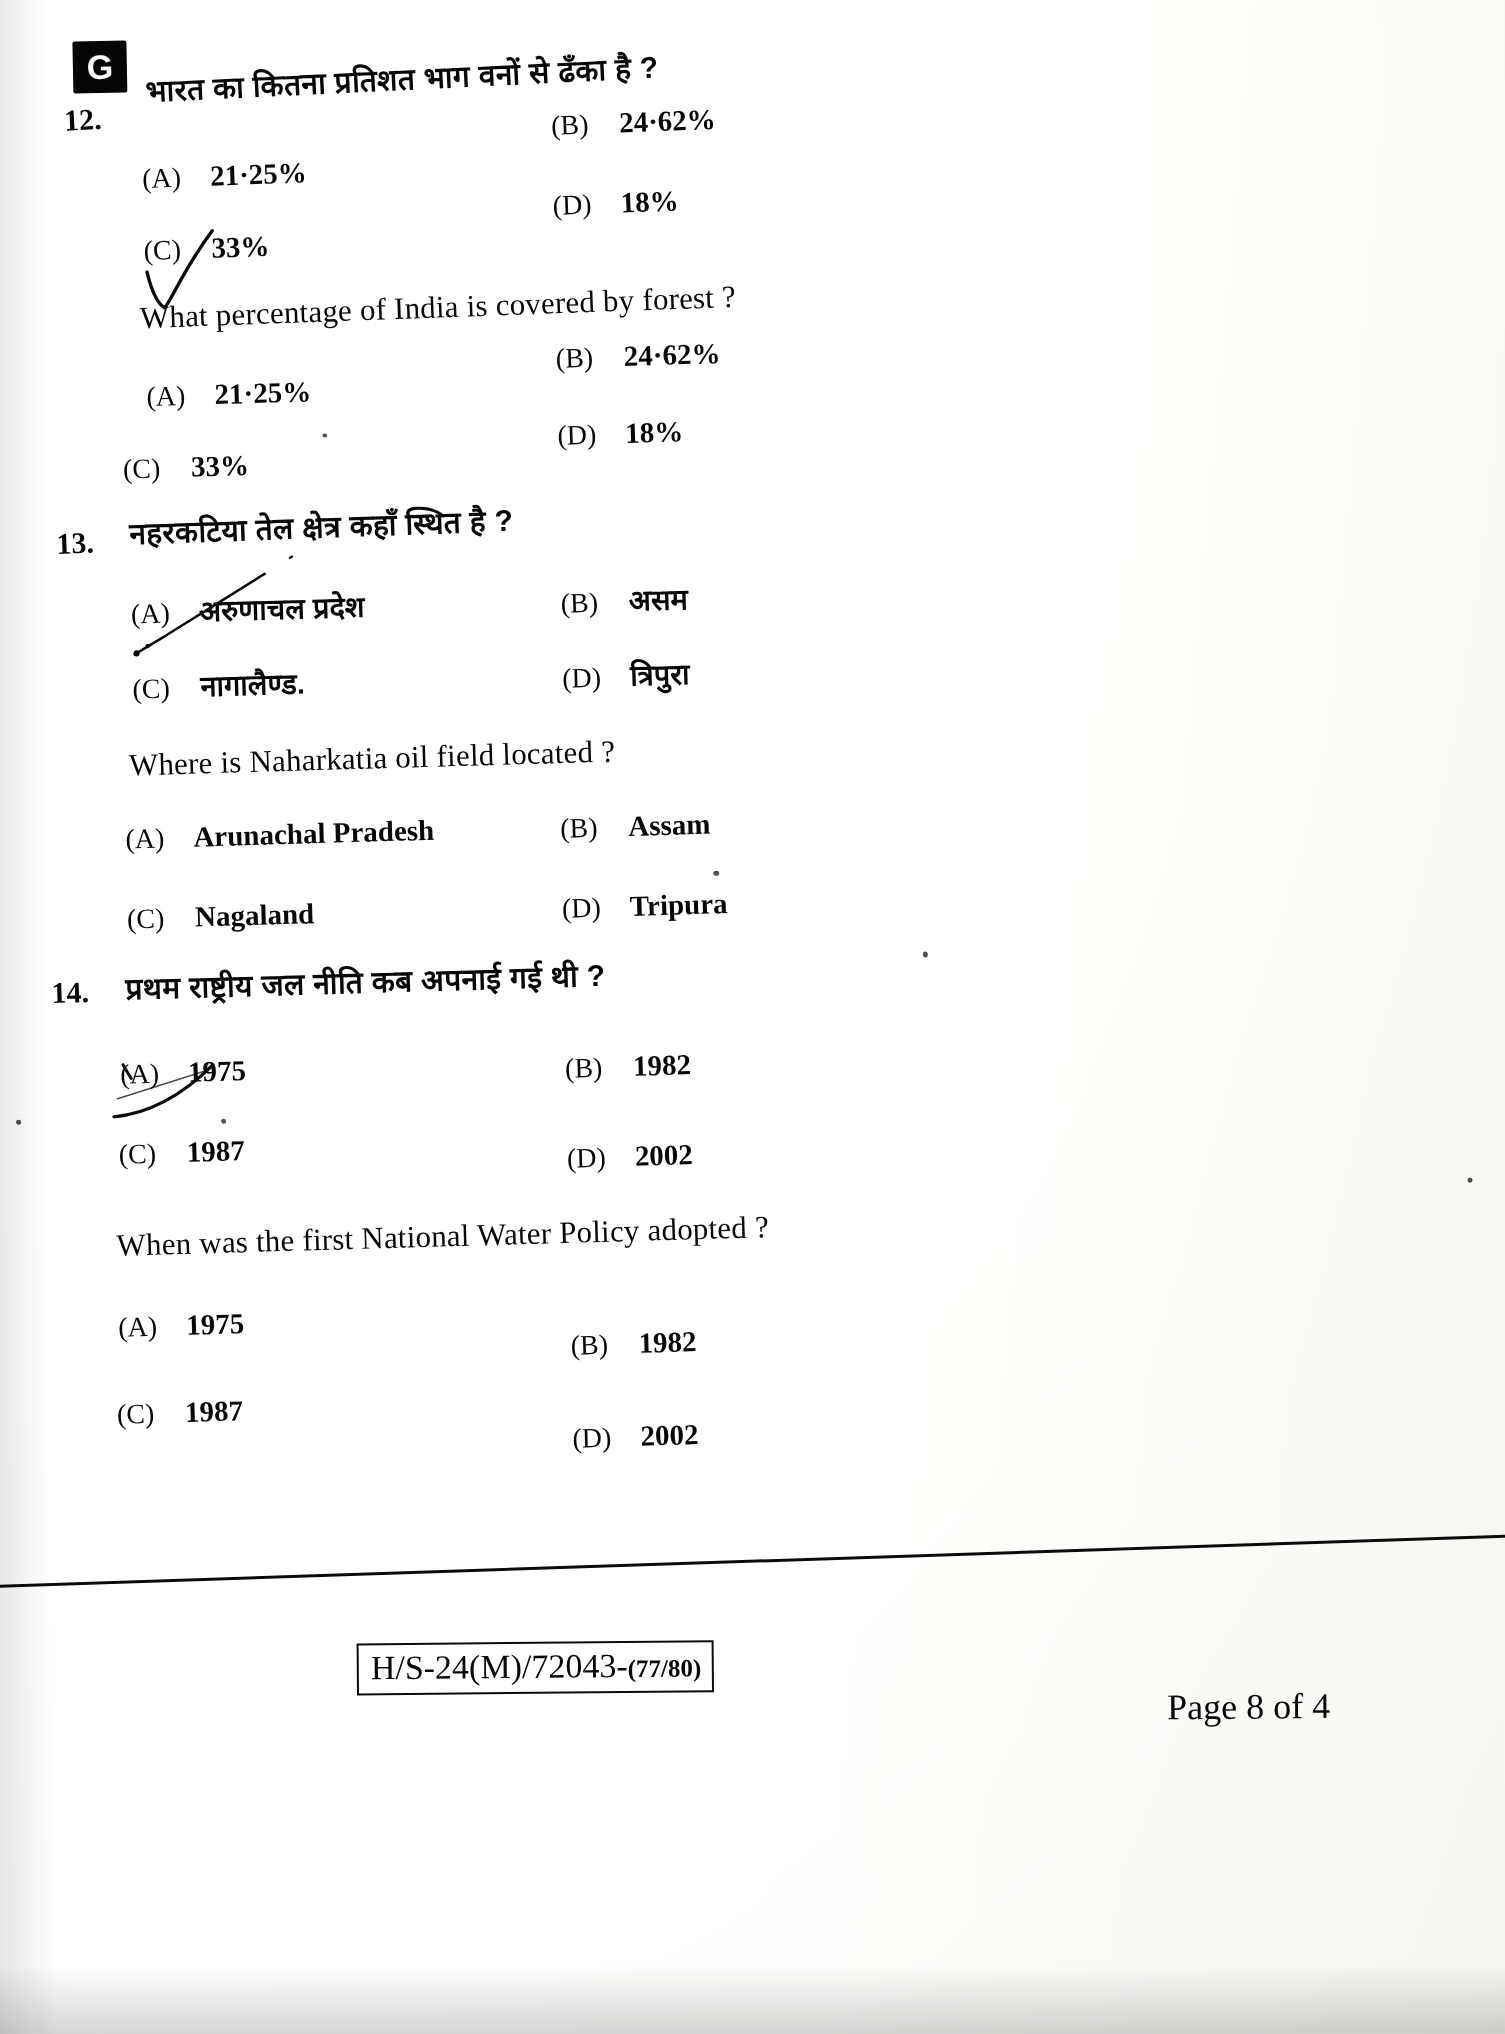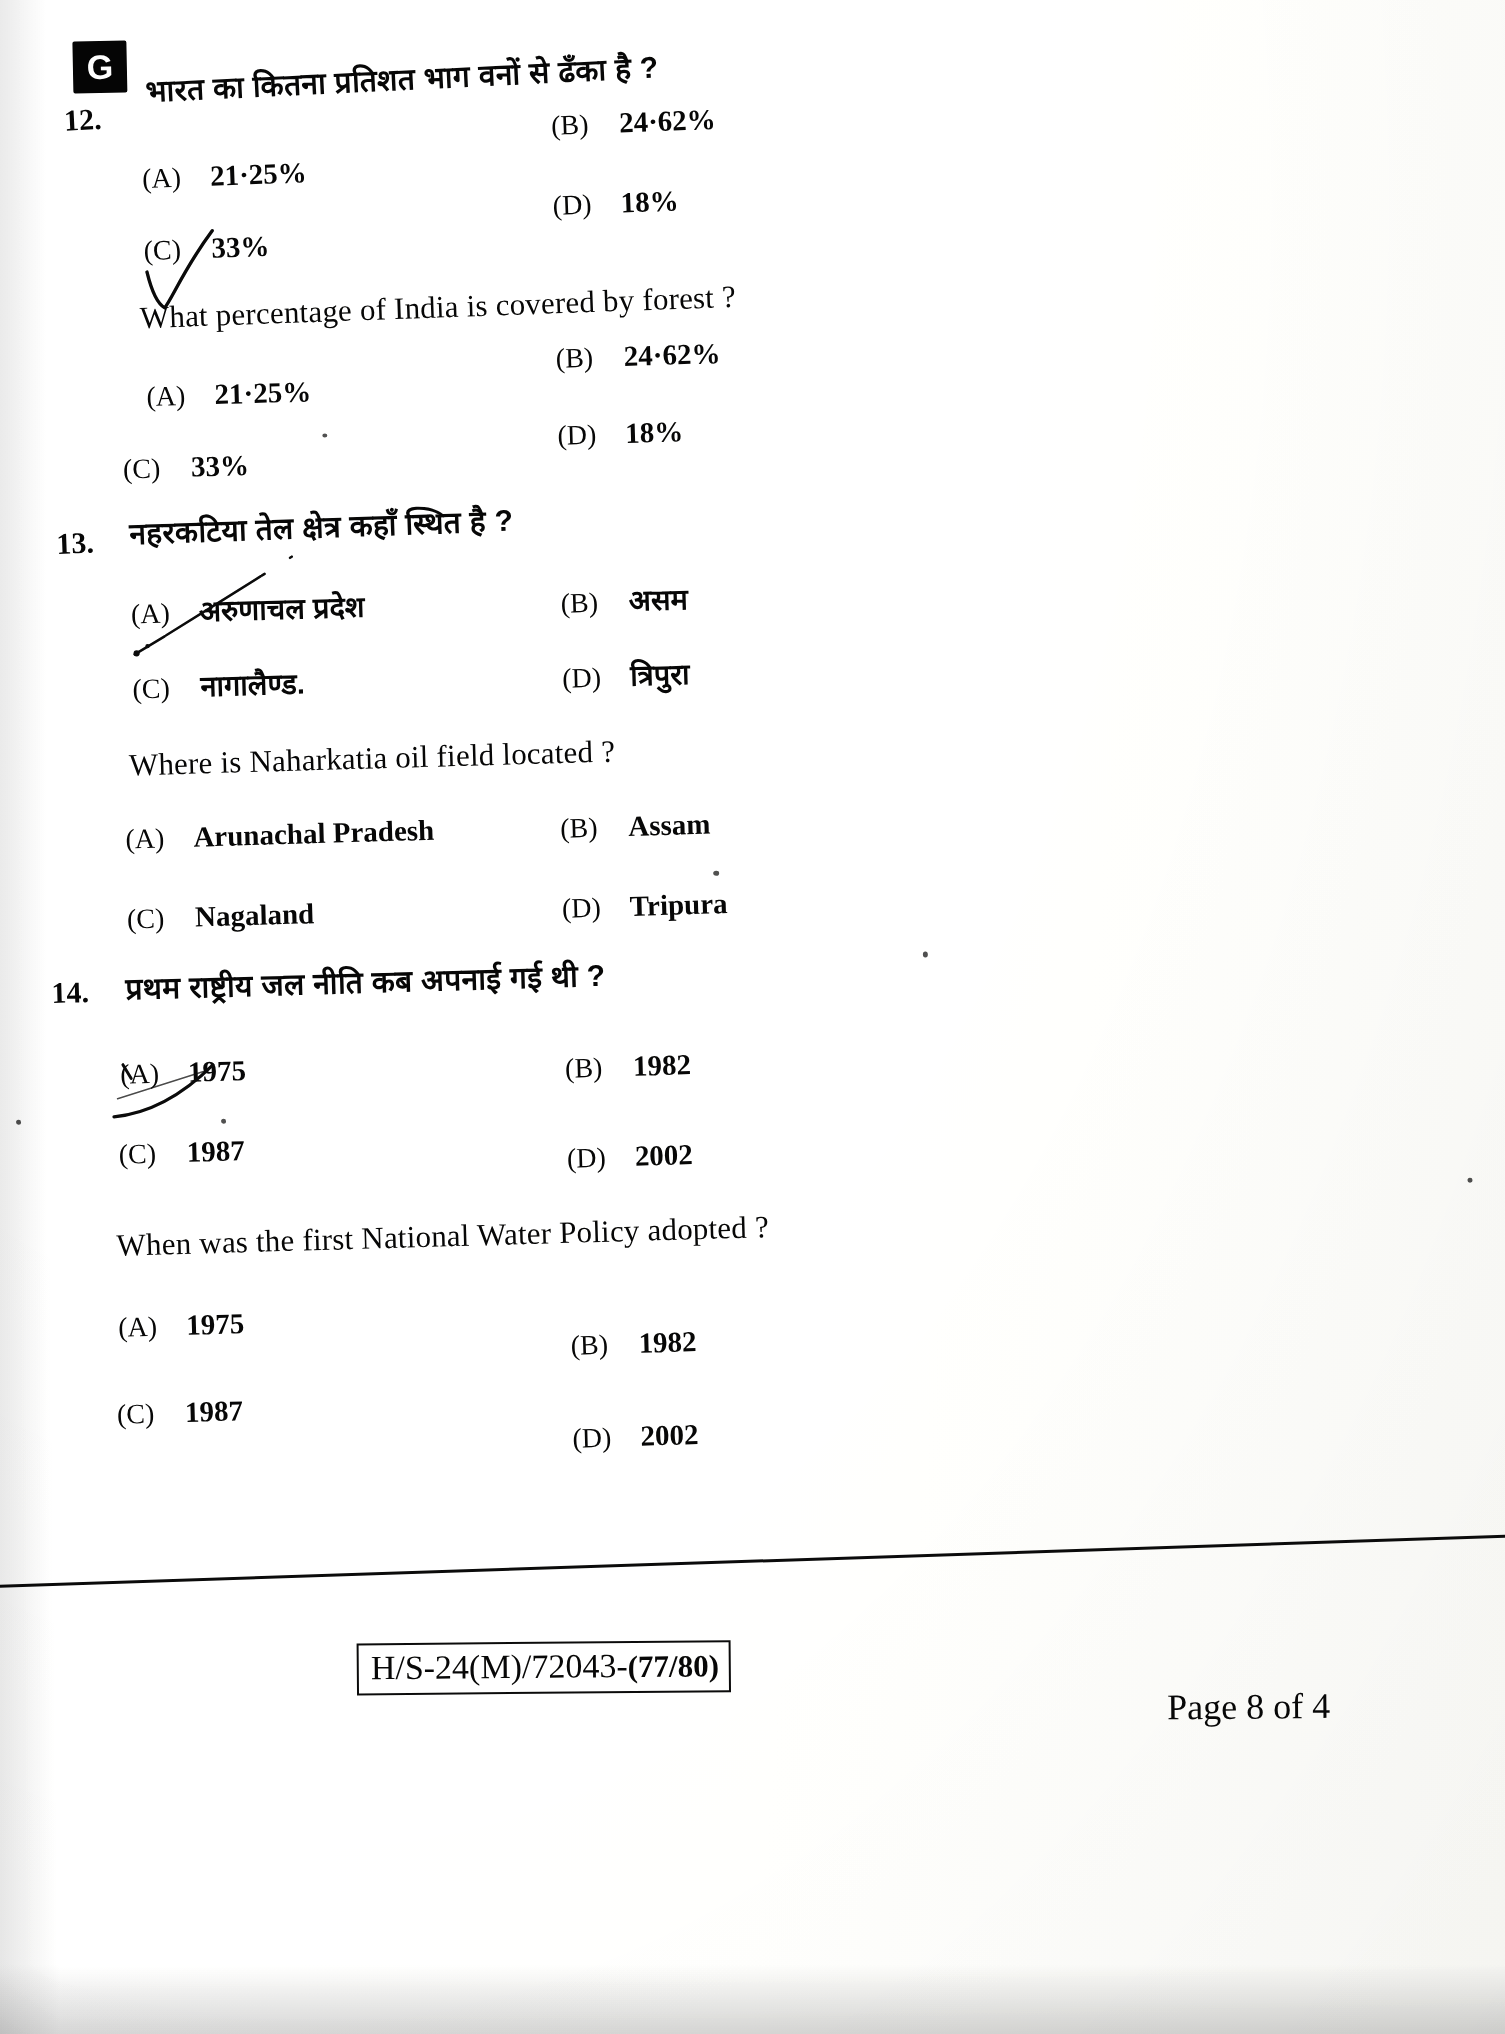--- a/index.html
+++ b/index.html
@@ -124,21 +124,21 @@
     position:absolute;
     border:2px solid #111;
     padding:4px 10px 6px 12px;
     font-family:"Liberation Serif", serif;
     font-size:34px;
     color:#0d0d0d;
     white-space:nowrap;
     background:transparent;
   }
   .footbox .small{
-    font-size:31px;
+    font-size:25px;
     font-weight:700;
   }
   .pageno{
     position:absolute;
     font-family:"Liberation Serif", serif;
     font-size:36px;
     color:#0d0d0d;
     white-space:nowrap;
   }
 

